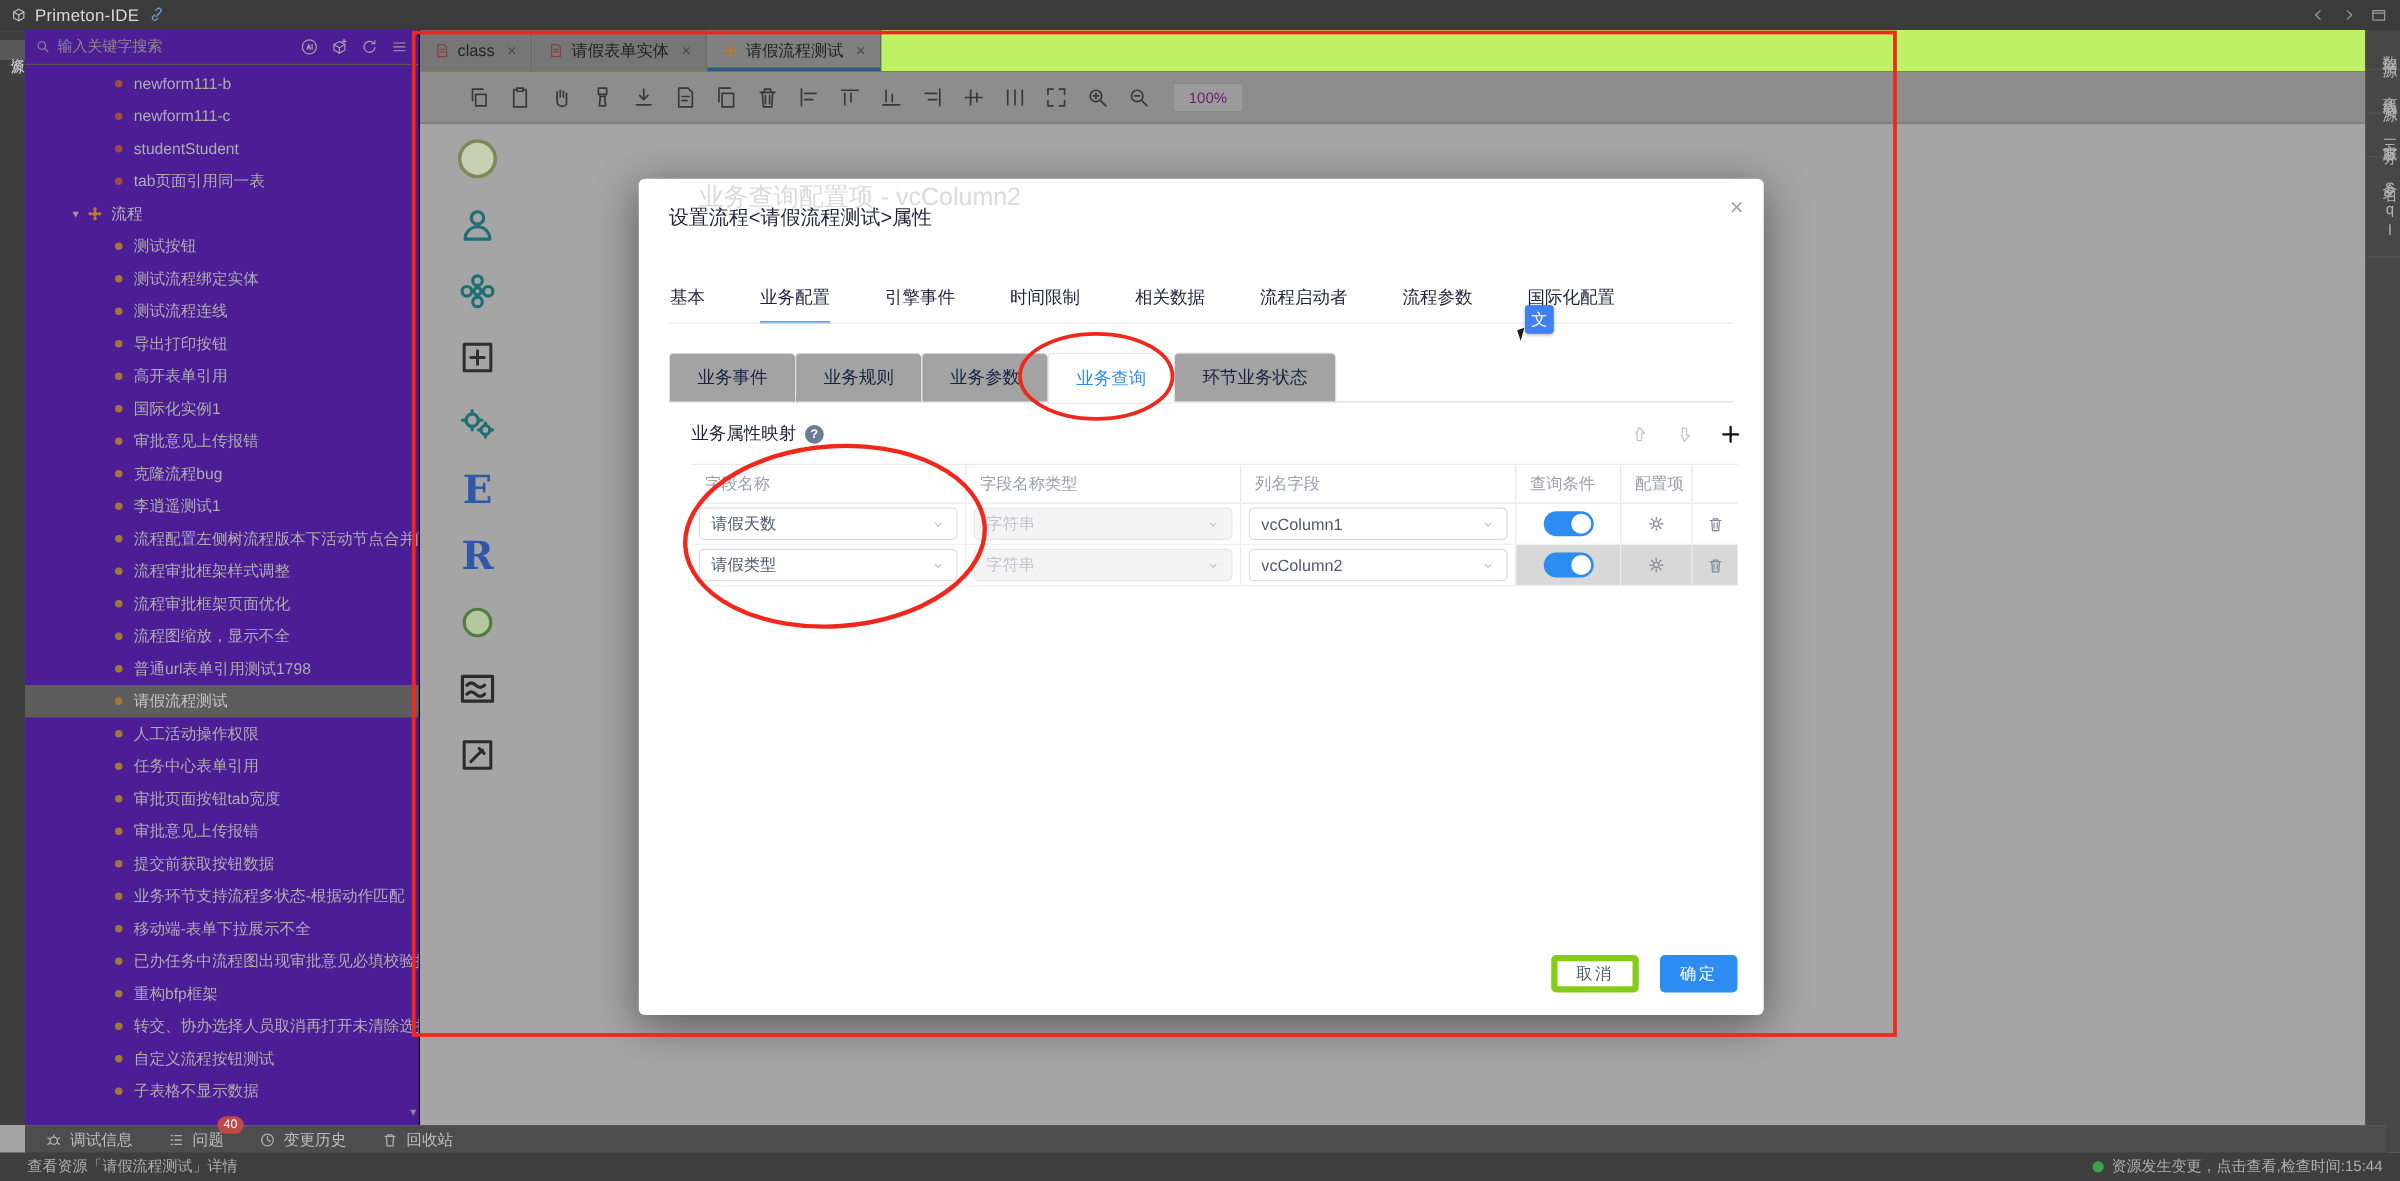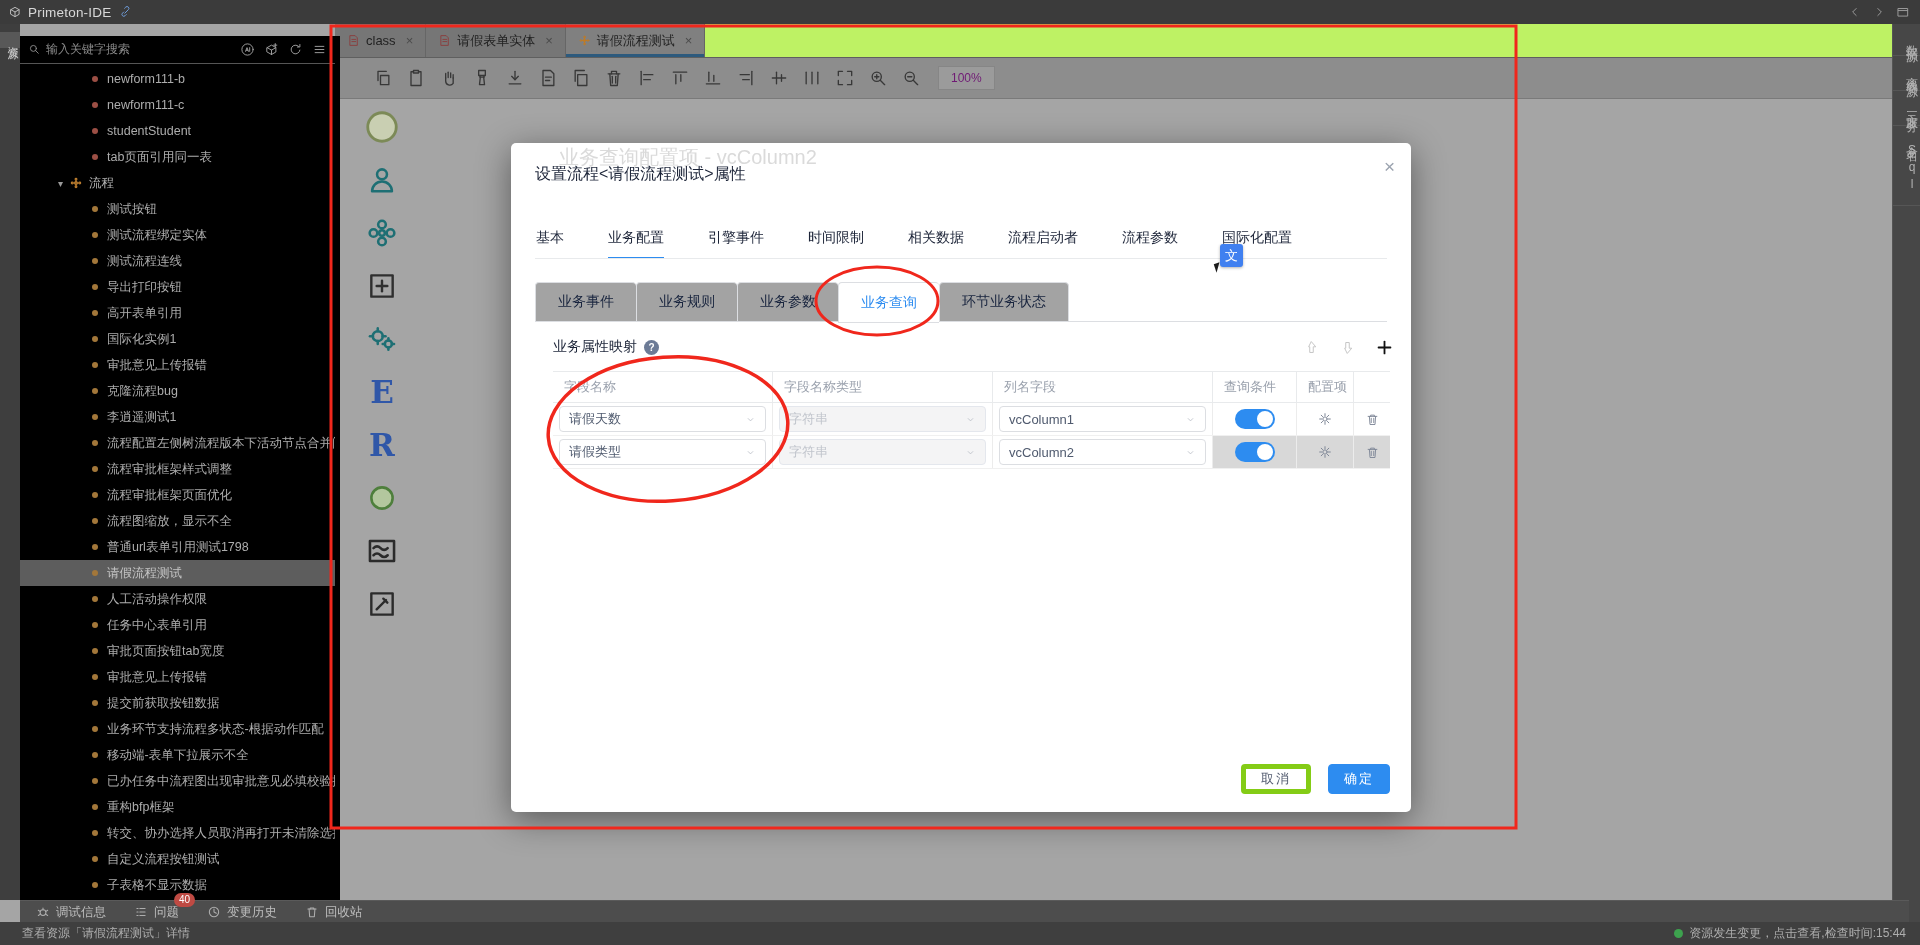--- a/index.html
+++ b/index.html
@@ -15,22 +15,22 @@
   .titlebar .link{margin-left:8px;color:#6f9ddb}
   .tb-right{margin-left:auto;display:flex;align-items:center;gap:10px;margin-right:10px;color:#9a9a9a}
 
   
   .leftstrip{position:absolute;left:0;top:24px;width:20px;height:876px;background:#3e3e3e;z-index:2}
   .res-tab{margin-top:8px;width:20px;padding:6px 0;background:#585858;color:#cfcfcf;
            font-size:11px;text-align:center;writing-mode:vertical-rl;text-orientation:upright;
            letter-spacing:2px;margin-left:0}
 
   
-  .sidebar{position:absolute;left:20px;top:36px;width:315px;height:876px;background:#000000;
-           overflow:hidden;z-index:2;border-right:5px solid #000000}
+  .sidebar{position:absolute;left:20px;top:24px;width:315px;height:876px;background:#4c1d95;
+           overflow:hidden;z-index:2;border-right:1px solid #000000}
   .search-row{height:27px;display:flex;align-items:center;padding:0 8px;border-bottom:1px solid #555;color:#8f8f8f}
   .search-row .ph{font-size:12px;margin-left:5px;color:#8a8a8a}
   .search-actions{margin-left:auto;display:flex;gap:9px;color:#a3a3a3}
   .tree{margin-top:2px}
   .tree-item{height:26px;display:flex;align-items:center;font-size:12.5px;color:#adadad;
              padding-left:72px;white-space:nowrap;overflow:hidden}
   .tree-item.parent{padding-left:38px;color:#b5b5b5}
   .tree-item.selected{background:#5d5d5d;color:#c6c6c6}
   .dot{width:6px;height:6px;border-radius:50%;margin-right:9px;flex:none}
   .dot.red{background:#9c4f45}.dot.orange{background:#a3773a}

